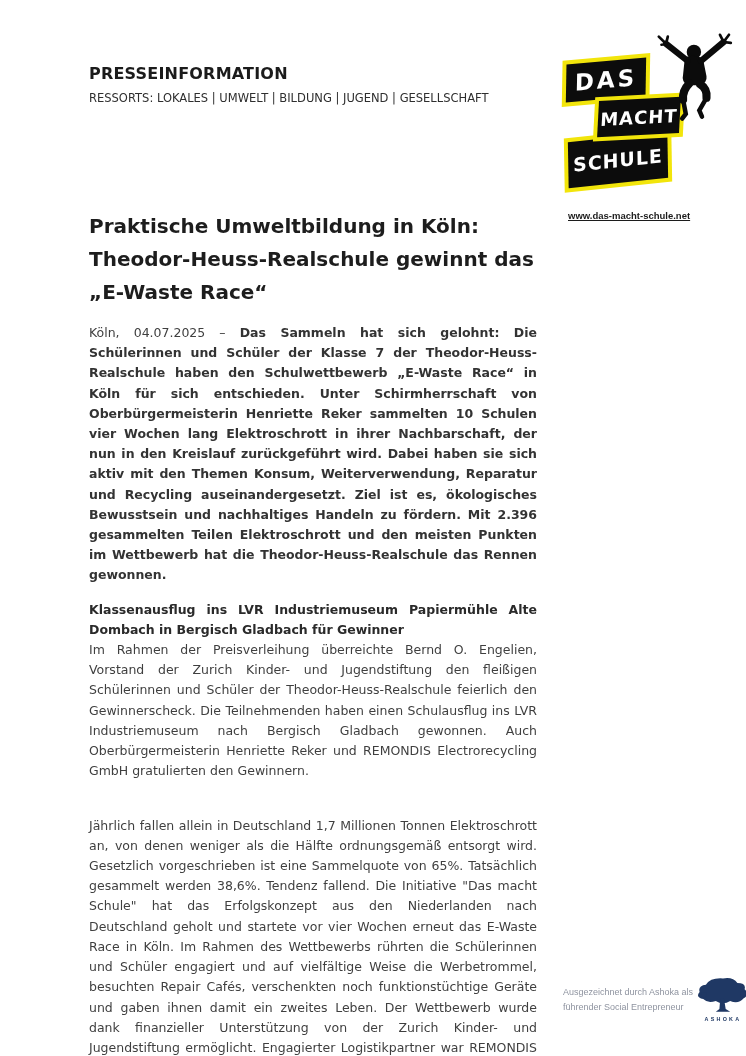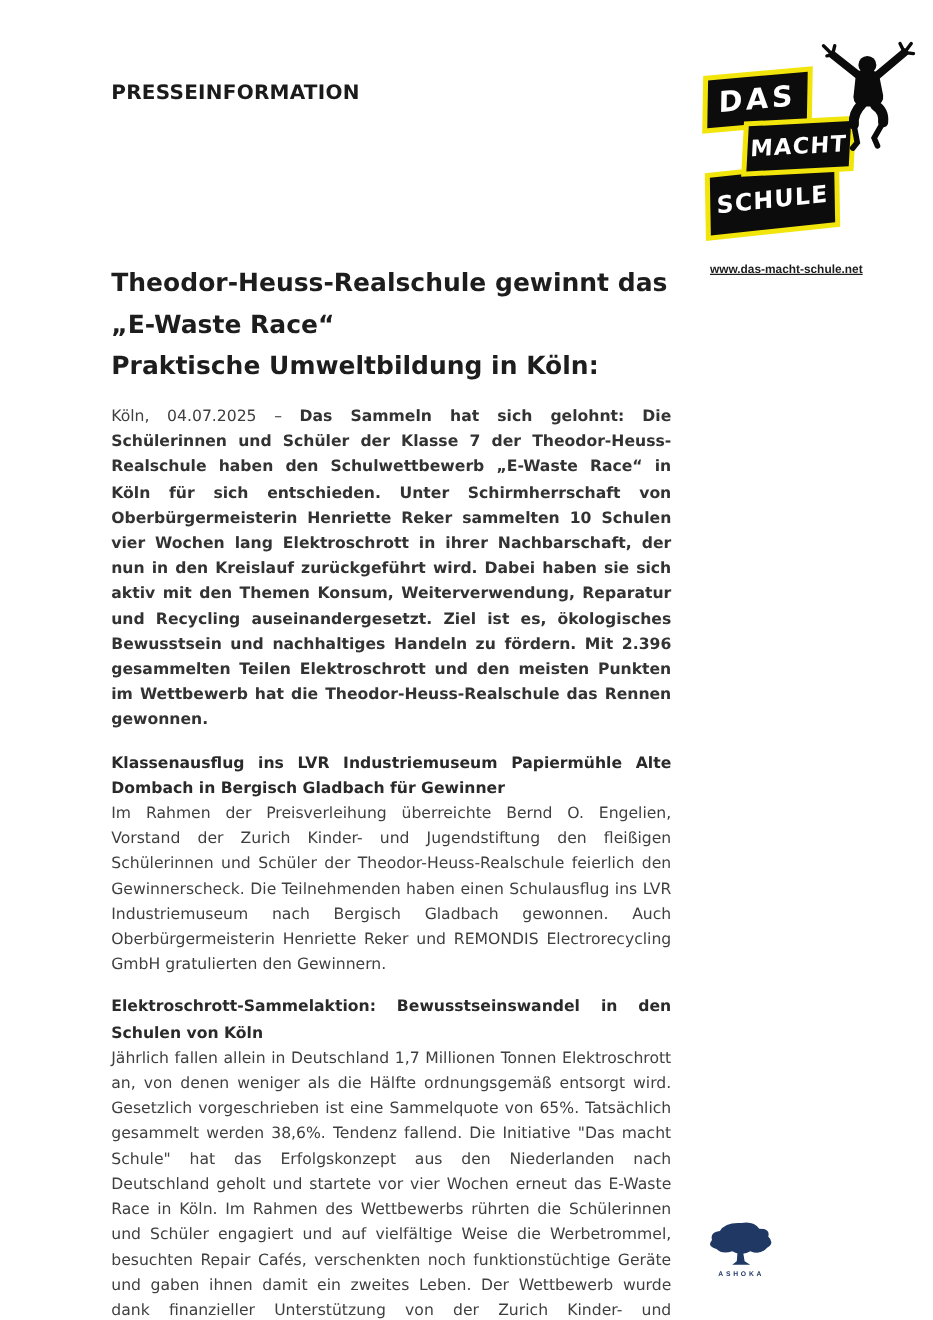--- a/index.html
+++ b/index.html
@@ -67,20 +67,21 @@
     font-size: 9px; line-height: 15px; color: #8F94A0; white-space: nowrap;
   }
   .ashoka-logo { width: 54px; height: 52px; margin-left: 3px; }
 </style>
 </head>
 <body>
 
 <div class="page">
 
   <div class="kicker">PRESSEINFORMATION</div>
+  <div class="ressorts">RESSORTS: LOKALES | UMWELT | BILDUNG | JUGEND | GESELLSCHAFT</div>
 
   <div class="logo">
     <div class="lb lb-das">
       <div class="lb-in">DAS</div>
     </div>
     <div class="lb lb-macht">
       <div class="lb-in">MACHT</div>
     </div>
     <div class="lb lb-schule">
       <div class="lb-in">SCHULE</div>
@@ -103,40 +104,44 @@
 
         <path d="M58,57 Q66,62 65,72" stroke-width="9" fill="none"></path>
         <path d="M65,72 L57,86 L60,93" stroke-width="5" fill="none"></path>
       </g>
     </svg>
     <div class="logo-site">www.das-macht-schule.net</div>
   </div>
 
   <div class="article">
     <h1 class="title">
+      <span class="t-line">Praktische Umweltbildung in Köln:</span>
       <span class="t-line">Theodor-Heuss-Realschule gewinnt das „E-Waste Race“</span>
-      <span class="t-line">Praktische Umweltbildung in Köln:</span>
     </h1>
 
     <p class="para">
       <span class="dateline">Köln, 04.07.2025 – </span><span class="lead-bold">Das Sammeln hat sich gelohnt: Die Schülerinnen und Schüler der Klasse 7 der Theodor-Heuss-Realschule haben den Schulwettbewerb „E-Waste Race“ in Köln für sich entschieden. Unter Schirmherrschaft von Oberbürgermeisterin Henriette Reker sammelten 10 Schulen vier Wochen lang Elektroschrott in ihrer Nachbarschaft, der nun in den Kreislauf zurückgeführt wird. Dabei haben sie sich aktiv mit den Themen Konsum, Weiterverwendung, Reparatur und Recycling auseinandergesetzt. Ziel ist es, ökologisches Bewusstsein und nachhaltiges Handeln zu fördern. Mit 2.396 gesammelten Teilen Elektroschrott und den meisten Punkten im Wettbewerb hat die Theodor-Heuss-Realschule das Rennen gewonnen.</span>
     </p>
 
     <p class="para">
       <span class="sec-heading">Klassenausflug ins LVR Industriemuseum Papiermühle Alte Dombach in Bergisch Gladbach für Gewinner</span><br>
       <span>Im Rahmen der Preisverleihung überreichte Bernd O. Engelien, Vorstand der Zurich Kinder- und Jugendstiftung den fleißigen Schülerinnen und Schüler der Theodor-Heuss-Realschule feierlich den Gewinnerscheck. Die Teilnehmenden haben einen Schulausflug ins LVR Industriemuseum nach Bergisch Gladbach gewonnen. Auch Oberbürgermeisterin Henriette Reker und REMONDIS Electrorecycling GmbH gratulierten den Gewinnern.</span>
     </p>
 
     <p class="para">
-      <span class="sec-heading">Elektroschrott-Sammelaktion: Bewusstseinswandel in den Schulen von Köln</span><br>
+      <br>
       <span>Jährlich fallen allein in Deutschland 1,7 Millionen Tonnen Elektroschrott an, von denen weniger als die Hälfte ordnungsgemäß entsorgt wird. Gesetzlich vorgeschrieben ist eine Sammelquote von 65%. Tatsächlich gesammelt werden 38,6%. Tendenz fallend. Die Initiative "Das macht Schule" hat das Erfolgskonzept aus den Niederlanden nach Deutschland geholt und startete vor vier Wochen erneut das E-Waste Race in Köln. Im Rahmen des Wettbewerbs rührten die Schülerinnen und Schüler engagiert und auf vielfältige Weise die Werbetrommel, besuchten Repair Cafés, verschenkten noch funktionstüchtige Geräte und gaben ihnen damit ein zweites Leben. Der Wettbewerb wurde dank finanzieller Unterstützung von der Zurich Kinder- und Jugendstiftung ermöglicht. Engagierter Logistikpartner war REMONDIS Electrorecycling GmbH.</span>
     </p>
   </div>
 
   <div class="footer">
+    <div class="award-text">
+      <div>Ausgezeichnet durch Ashoka als</div>
+      <div>führender Social Entrepreneur</div>
+    </div>
     <svg class="ashoka-logo" viewBox="0 0 60 52" xmlns="http://www.w3.org/2000/svg">
       <g fill="#1F3864">
 
         <path d="M30,2 Q16,1 11,9 Q2,10 4,17 Q-1,23 8,25 Q13,30 22,27 Q30,32 38,27 Q47,31 53,24 Q60,20 54,14 Q56,7 46,7 Q41,0 30,2 Z"></path>
 
         <path d="M27,24 L26,36 L22,39 L38,39 L33,36 L31,24 Z"></path>
 
         <circle cx="9" cy="20" r="3"></circle>
         <circle cx="52" cy="19" r="3"></circle>
       </g>

